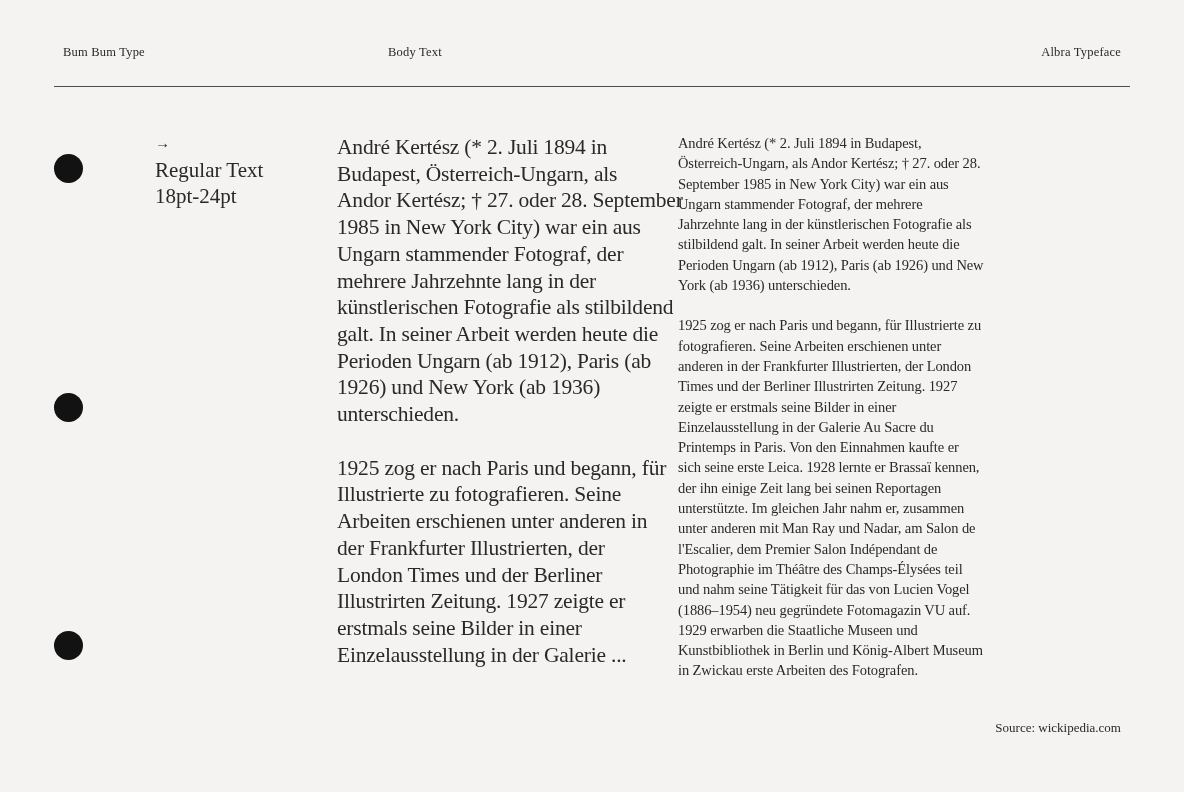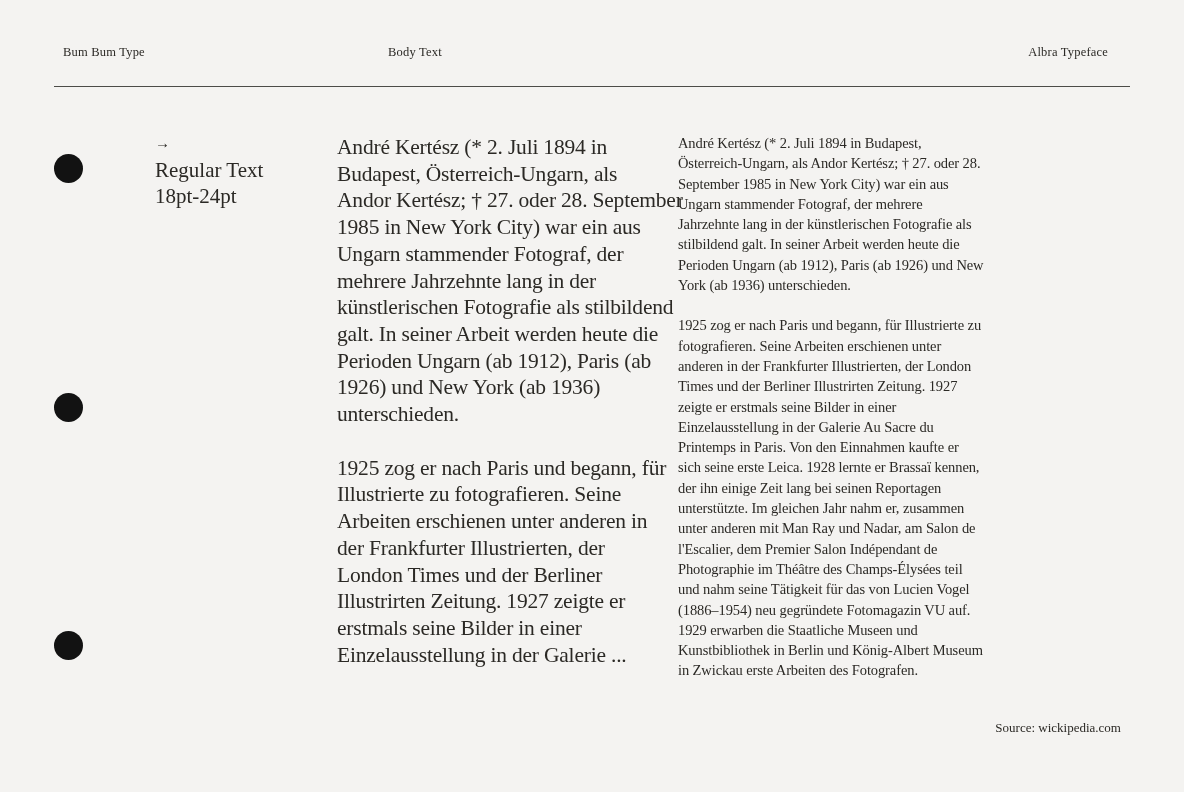--- a/index.html
+++ b/index.html
@@ -21,21 +21,21 @@
   .hdr-label {
     position: absolute;
     top: 45px;
     font-size: 12.5px;
     line-height: 14px;
     letter-spacing: 0.2px;
     white-space: nowrap;
   }
   .hdr-left   { left: 63px; text-align: right; }
   .hdr-center { left: 388px; }
-  .hdr-right  { right: 76px; text-align: left; }
+  .hdr-right  { right: 63px; text-align: left; }
   .rule {
     position: absolute;
     top: 86px;
     left: 54px;
     width: 1076px;
     height: 1px;
     background: #4c4c48;
   }
 
   

